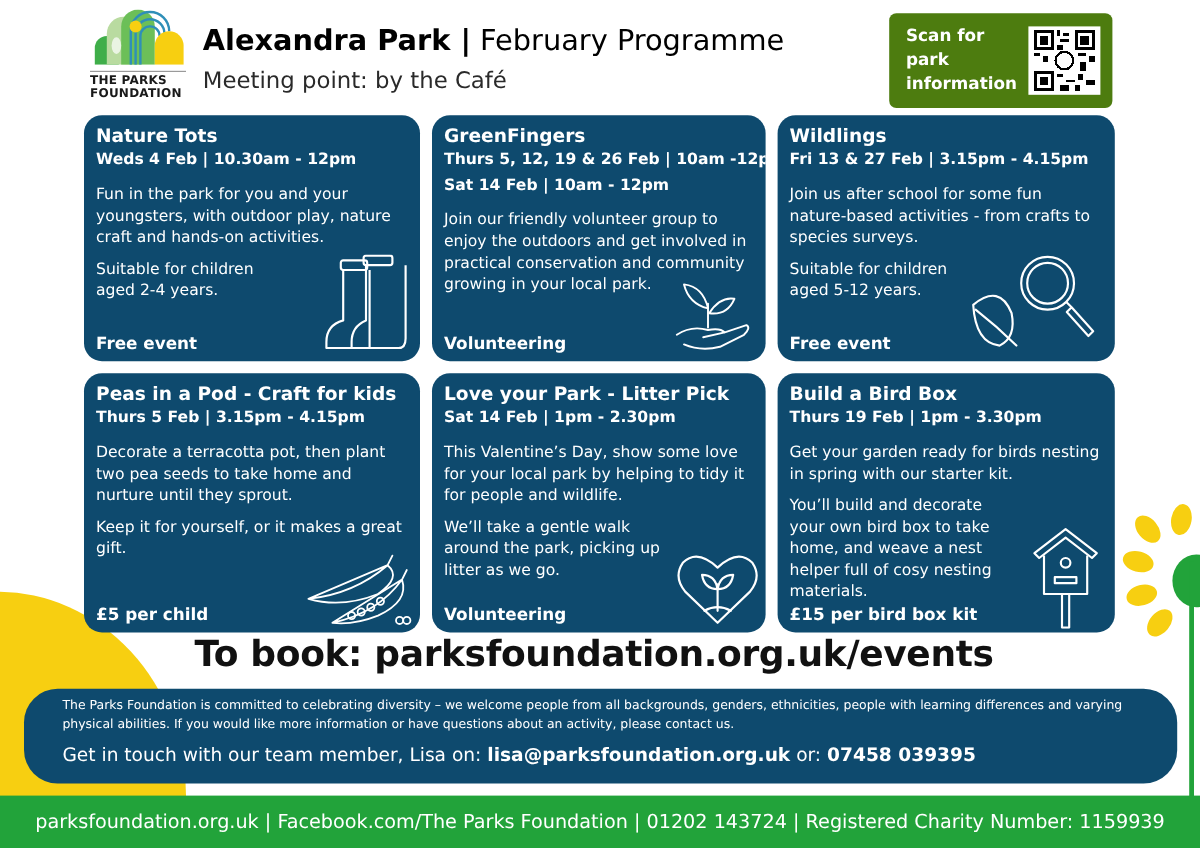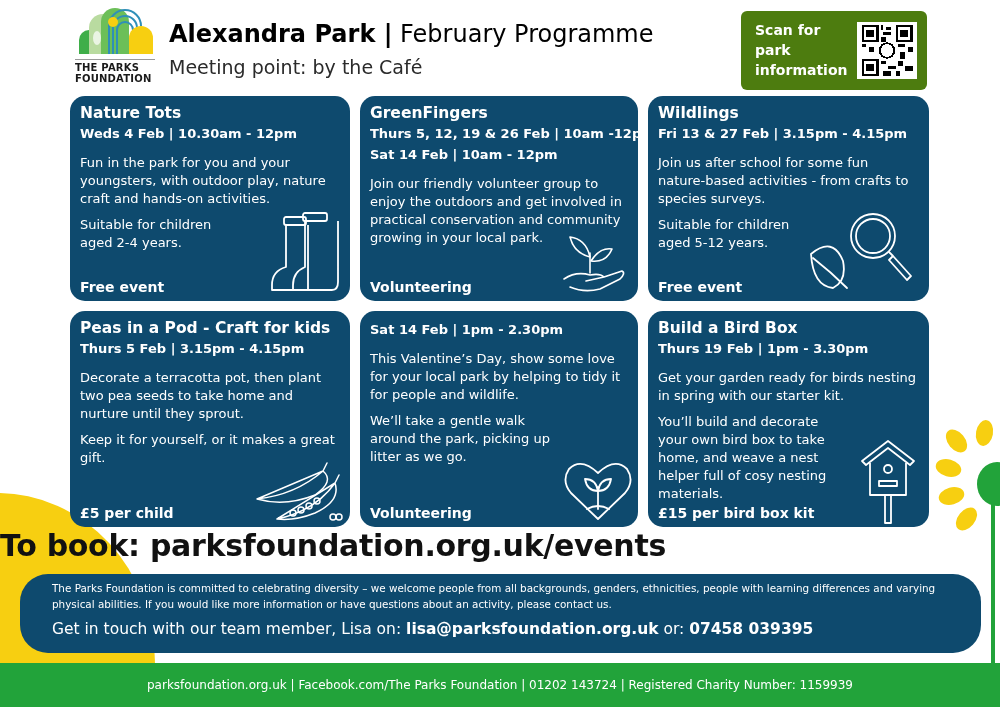--- a/index.html
+++ b/index.html
@@ -24,28 +24,28 @@
   .qr-code { position: absolute; left: 116px; top: 11px; width: 60px; height: 57px; background: #fff; padding: 3px; }
 
   .card { position: absolute; background: #0e4a6e; border-radius: 15px; color: #fff; padding: 8px 10px; z-index: 2; overflow: hidden; }
   .card h3 { font-size: 15.5px; font-weight: bold; line-height: 19px; white-space: nowrap; }
   .card .when { font-size: 13px; font-weight: bold; line-height: 20px; margin-top: 1px; white-space: nowrap; }
   .card p { font-size: 13px; line-height: 18px; margin-top: 10px; }
   .card p + p { margin-top: 8px; }
   .card .foot { position: absolute; left: 10px; bottom: 6px; font-weight: bold; font-size: 14px; }
   .card .icon { position: absolute; }
 
-  .book { position: absolute; left: 0; width: 990px; top: 528px; text-align: left; font-weight: bold; font-size: 30px; color: #111; z-index: 2; letter-spacing: -0.3px; white-space: nowrap; }
+  .book { position: absolute; left: 0; width: 990px; top: 528px; text-align: center; font-weight: bold; font-size: 30px; color: #111; z-index: 2; letter-spacing: -0.3px; white-space: nowrap; }
 
   .info { position: absolute; left: 20px; top: 574px; width: 961px; height: 79px; background: #0e4a6e; border-radius: 28px; color: #fff; padding: 6px 32px; z-index: 2; }
   .info .small { font-size: 10.4px; line-height: 16px; }
   .info .contact { font-size: 15.5px; margin-top: 8px; white-space: nowrap; }
   .info .contact b { font-weight: bold; }
 
-  .footer { position: absolute; left: 0; top: 663px; width: 1000px; height: 44px; background: #22a33a; color: #fff; text-align: center; font-size: 12px; line-height: 44px; z-index: 3; white-space: nowrap; }
+  .footer { position: absolute; left: 0; top: 663px; width: 1000px; height: 44px; background: #22a33a; color: #fff; text-align: center; font-size: 16px; line-height: 44px; z-index: 3; white-space: nowrap; }
 </style>
 </head>
 <body>
 
 <div class="yellow-blob"></div>
 <div class="green-circle"></div>
 <div class="green-frame-right"></div>
 <div class="petal" style="left:948px;top:428px;transform:rotate(-40deg);"></div>
 <div class="petal" style="left:976px;top:420px;transform:rotate(10deg);"></div>
 <div class="petal" style="left:940px;top:455px;transform:rotate(-75deg);"></div>
@@ -175,20 +175,21 @@
         <circle cx="54" cy="45" r="3"></circle>
         <circle cx="62" cy="40" r="3"></circle>
       <circle cx="78" cy="56" r="3"></circle>
         <circle cx="84" cy="56" r="3"></circle>
     </g>
   </svg>
   <div class="foot">£5 per child</div>
 </div>
 
 <div class="card" style="left:360px;top:311px;width:278px;height:216px;">
+  <h3>Love your Park - Litter Pick</h3>
   <div class="when">Sat 14 Feb | 1pm - 2.30pm</div>
   <p>This Valentine’s Day, show some love for your local park by helping to tidy it for people and wildlife.</p>
   <p style="width:200px">We’ll take a gentle walk around the park, picking up litter as we go.</p>
   <svg class="icon" style="left:203px;top:148px;" width="70" height="64" viewBox="0 0 70 64">
     <g fill="none" stroke="#fff" stroke-width="1.8" stroke-linecap="round" stroke-linejoin="round">
       <path d="M35 60 L8 34 Q-2 22 6 10 Q18 -2 35 14 Q52 -2 64 10 Q72 22 62 34 Z"></path>
       <path d="M35 50 V28"></path>
       <path d="M35 32 Q24 32 22 20 Q33 20 35 32"></path>
       <path d="M35 32 Q46 32 48 20 Q37 20 35 32"></path>
       <path d="M24 50 Q35 44 46 50"></path>

